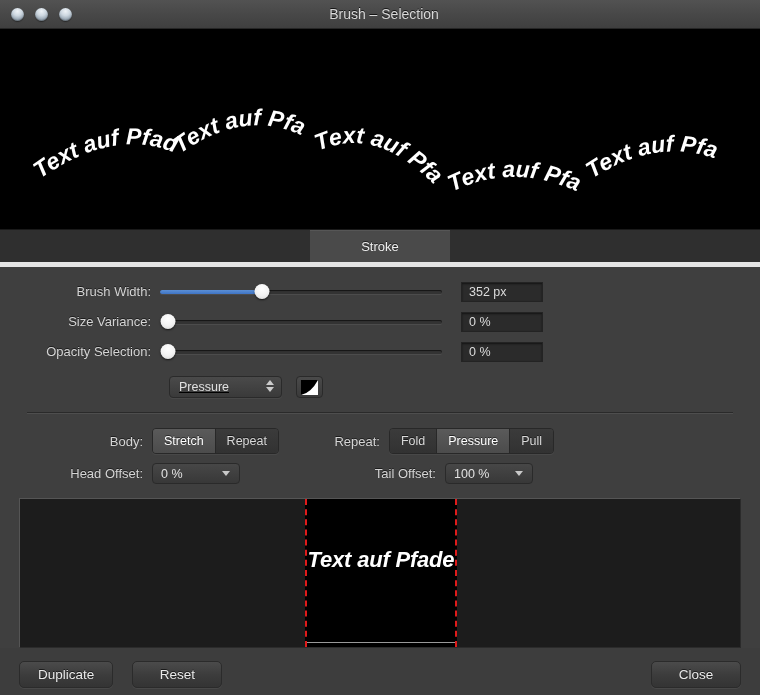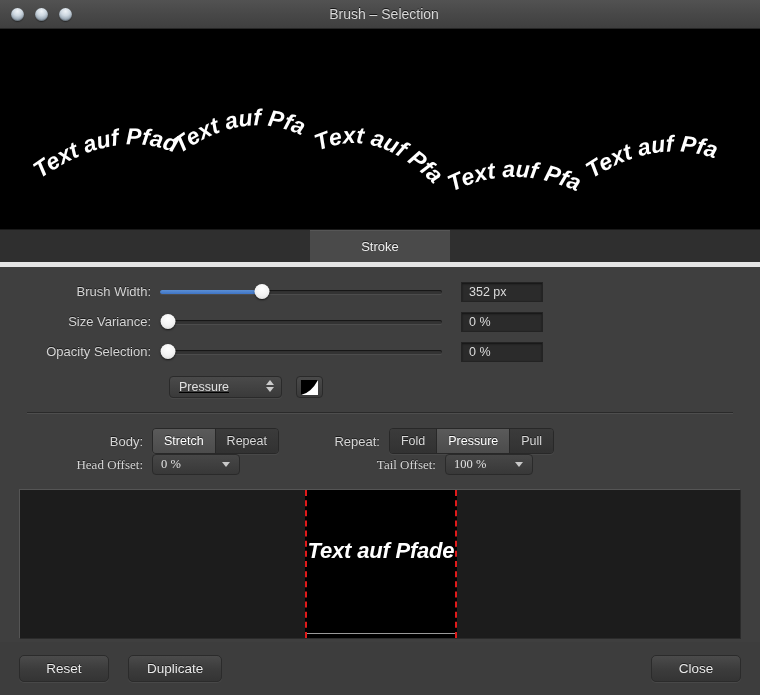--- a/index.html
+++ b/index.html
@@ -465,21 +465,21 @@
       </div>
       <div class="gapper"></div>
       <div class="lbl-r">Repeat:</div>
       <div class="seg">
         <div>Fold</div>
         <div class="sel">Pressure</div>
         <div>Pull</div>
       </div>
     </div>
 
-    <div class="dual" style="margin-top:0;font-family:Liberation Serif, serif;">
+    <div class="dual" style="margin-top:9px;">
       <div class="lbl">Head Offset:</div>
       <div class="dropdown">
         <span>0 %</span>
         <span class="caret"></span>
       </div>
       <div class="gapper" style="flex:0 0 115px;"></div>
       <div class="lbl-r">Tail Offset:</div>
       <div class="dropdown">
         <span>100 %</span>
         <span class="caret"></span>
@@ -490,19 +490,19 @@
       <div class="strip-black"></div>
       <div class="guide left"></div>
       <div class="guide right"></div>
       <div class="strip-text">Text auf Pfade</div>
       <div class="baseline"></div>
     </div>
 
   </div>
 
   <div class="footer">
+    <div class="btn">Duplicate</div>
     <div class="btn">Reset</div>
-    <div class="btn">Duplicate</div>
     <div class="spacer"></div>
     <div class="btn">Close</div>
   </div>
 
 </div>
 
 </body></html>

